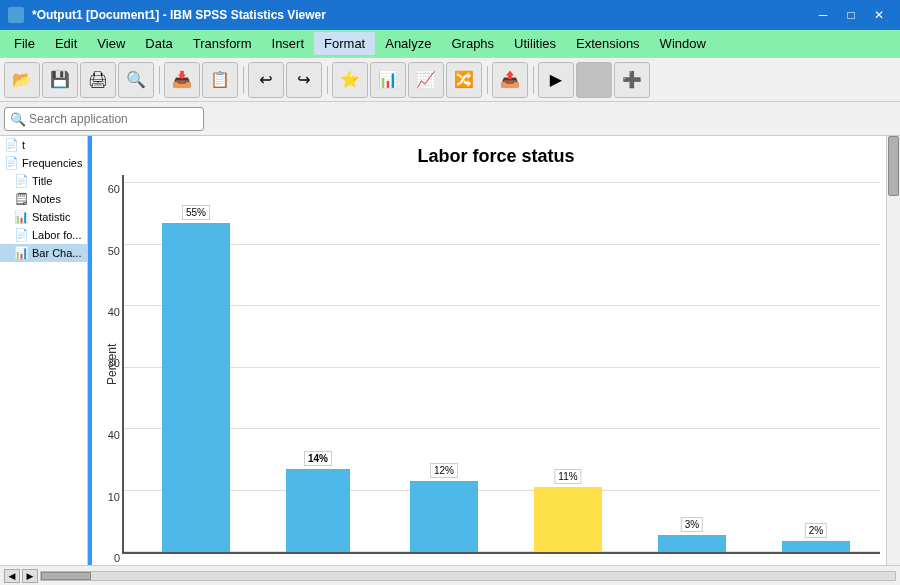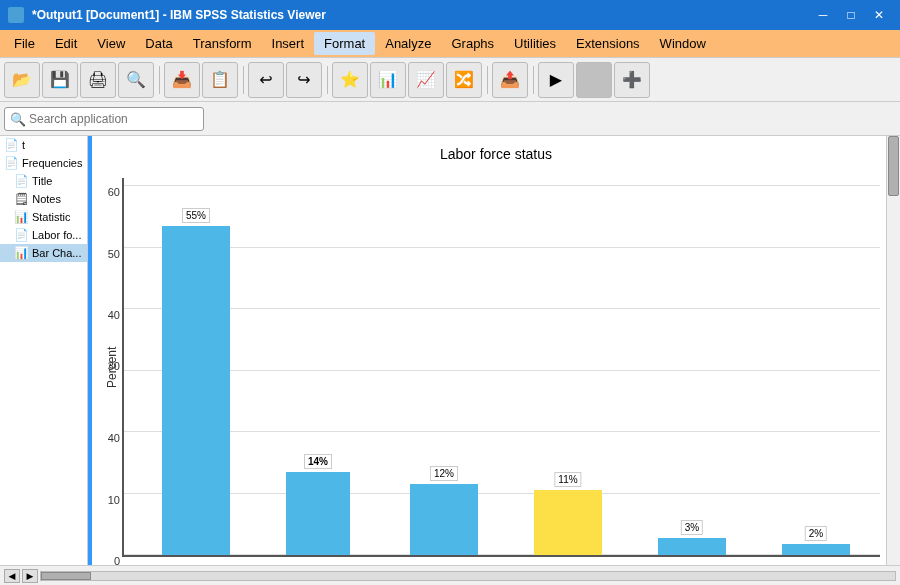--- a/index.html
+++ b/index.html
@@ -24,21 +24,21 @@
       background: transparent;
       border: none;
       color: white;
       cursor: pointer;
       font-size: 12px;
       display: flex; align-items: center; justify-content: center;
     }
 
     
     .menu-bar {
-      background: #fdba74;
+      background: #86efac;
       height: 28px;
       display: flex;
       align-items: center;
       border-bottom: 1px solid #ccc;
       padding: 0 4px;
     }
     .menu-item {
       padding: 4px 10px;
       cursor: pointer;
       font-size: 13px;
@@ -136,23 +136,23 @@
 
     
     .chart-container {
       width: 100%;
       height: 100%;
       padding: 10px 10px 0 10px;
       position: relative;
     }
     .chart-title {
       text-align: center;
-      font-weight: normal;
-      font-size: 14px;
-      margin-bottom: 16px;
+      font-weight: bold;
+      font-size: 18px;
+      margin-bottom: 8px;
     }
     .chart-inner {
       display: flex;
       height: calc(100% - 40px);
       position: relative;
     }
     .y-axis-label {
       writing-mode: vertical-rl;
       transform: rotate(180deg);
       font-size: 12px;

